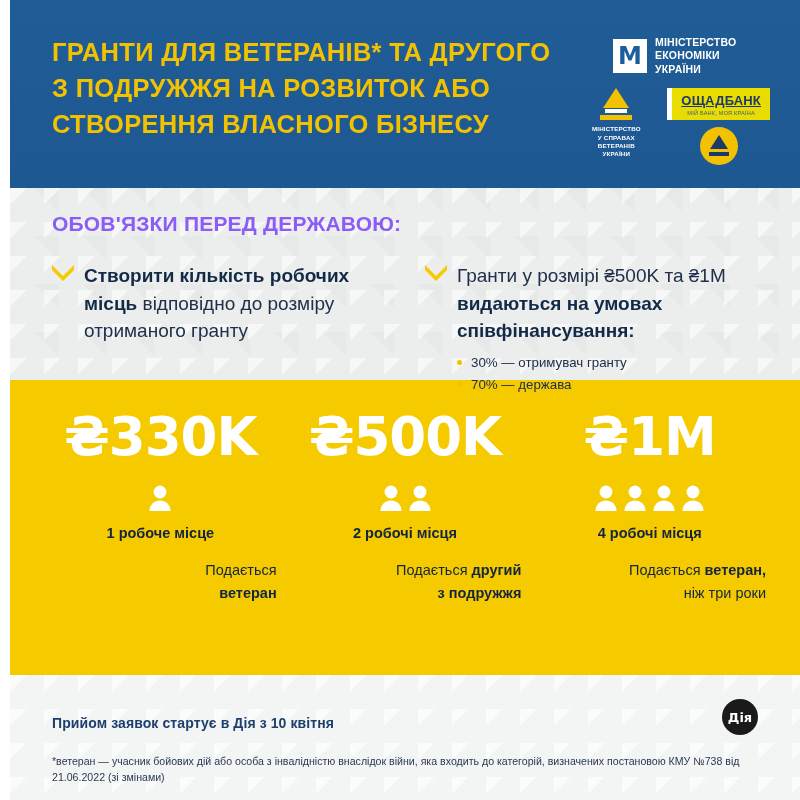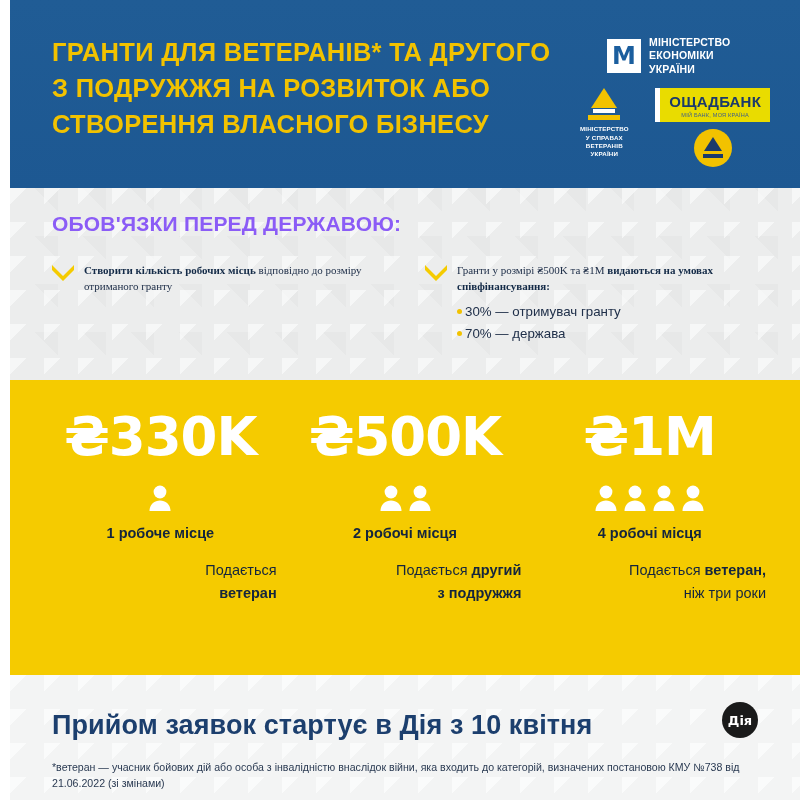--- a/index.html
+++ b/index.html
@@ -86,21 +86,21 @@
   .oschad {
     display: flex; flex-direction: column; align-items: center; gap: 7px;
   }
   .oschad-badge {
     background: #e9dc00;
     padding: 5px 9px 4px;
     text-align: center;
     border-left: 5px solid #ffffff;
   }
   .oschad-badge .b1 {
-    color: #1b3a6b; font-weight: bold; font-size: 15px; letter-spacing: .2px;
+    color: #1b3a6b; font-weight: bold; font-size: 13px; letter-spacing: .2px; text-decoration: underline;
   }
   .oschad-badge .b2 {
     color: #3b5d8c; font-size: 5.6px; margin-top: 2px; letter-spacing: .2px;
   }
   .oschad-round {
     width: 38px; height: 38px; border-radius: 50%;
     background: #f2c200; position: relative;
   }
   .oschad-round::before {
     content: ""; position: absolute; left: 50%; top: 8px;
@@ -135,25 +135,25 @@
     text-transform: uppercase; letter-spacing: .2px;
     margin-bottom: 26px;
   }
   .cols { position: relative; display: flex; gap: 40px; }
   .col { flex: 1; }
   .bullet-row { display: flex; gap: 10px; }
   .chev {
     flex: 0 0 auto; width: 22px; padding-top: 3px;
   }
   .chev svg { display: block; }
-  .btext { font-size: 11px; line-height: 1.46; color: #20304a; font-family: Liberation Serif, serif; }
+  .btext { font-size: 19px; line-height: 1.46; color: #20304a; }
   .btext b { color: #132a47; }
   .sub-list { margin: 10px 0 0 32px; }
   .sub-item {
-    display: flex; align-items: baseline; gap: 3px;
+    display: flex; align-items: baseline; gap: 9px;
     font-size: 13.3px; color: #20304a; margin-bottom: 7px;
   }
   .dot {
     width: 5px; height: 5px; border-radius: 50%;
     background: #f2c200; flex: 0 0 auto; transform: translateY(-2px);
   }
 
   
   .tiers {
     height: 295px;
@@ -201,21 +201,21 @@
     content:""; position:absolute; left:0; top:0; width:100%; height:100%;
     background:
       linear-gradient(135deg, rgba(255,255,255,.6) 25%, transparent 25%) 0 0/34px 34px;
     pointer-events:none;
   }
   .footer-top {
     position: relative;
     display: flex; align-items: center; justify-content: space-between;
   }
   .footer-head {
-    font-size: 27px; font-weight: bold; color: #1c3f6e; letter-spacing: .1px; margin-top: 11px;
+    font-size: 14px; font-weight: bold; color: #1c3f6e; letter-spacing: .1px; margin-top: 11px;
   }
   .diia {
     width: 36px; height: 36px; border-radius: 50%;
     background: #1a1a1a; color: #fff;
     display: flex; align-items: center; justify-content: center;
     font-size: 13px; font-weight: bold;
     font-family: "DejaVu Sans", sans-serif;
   }
   .disclaimer {
     position: relative;

